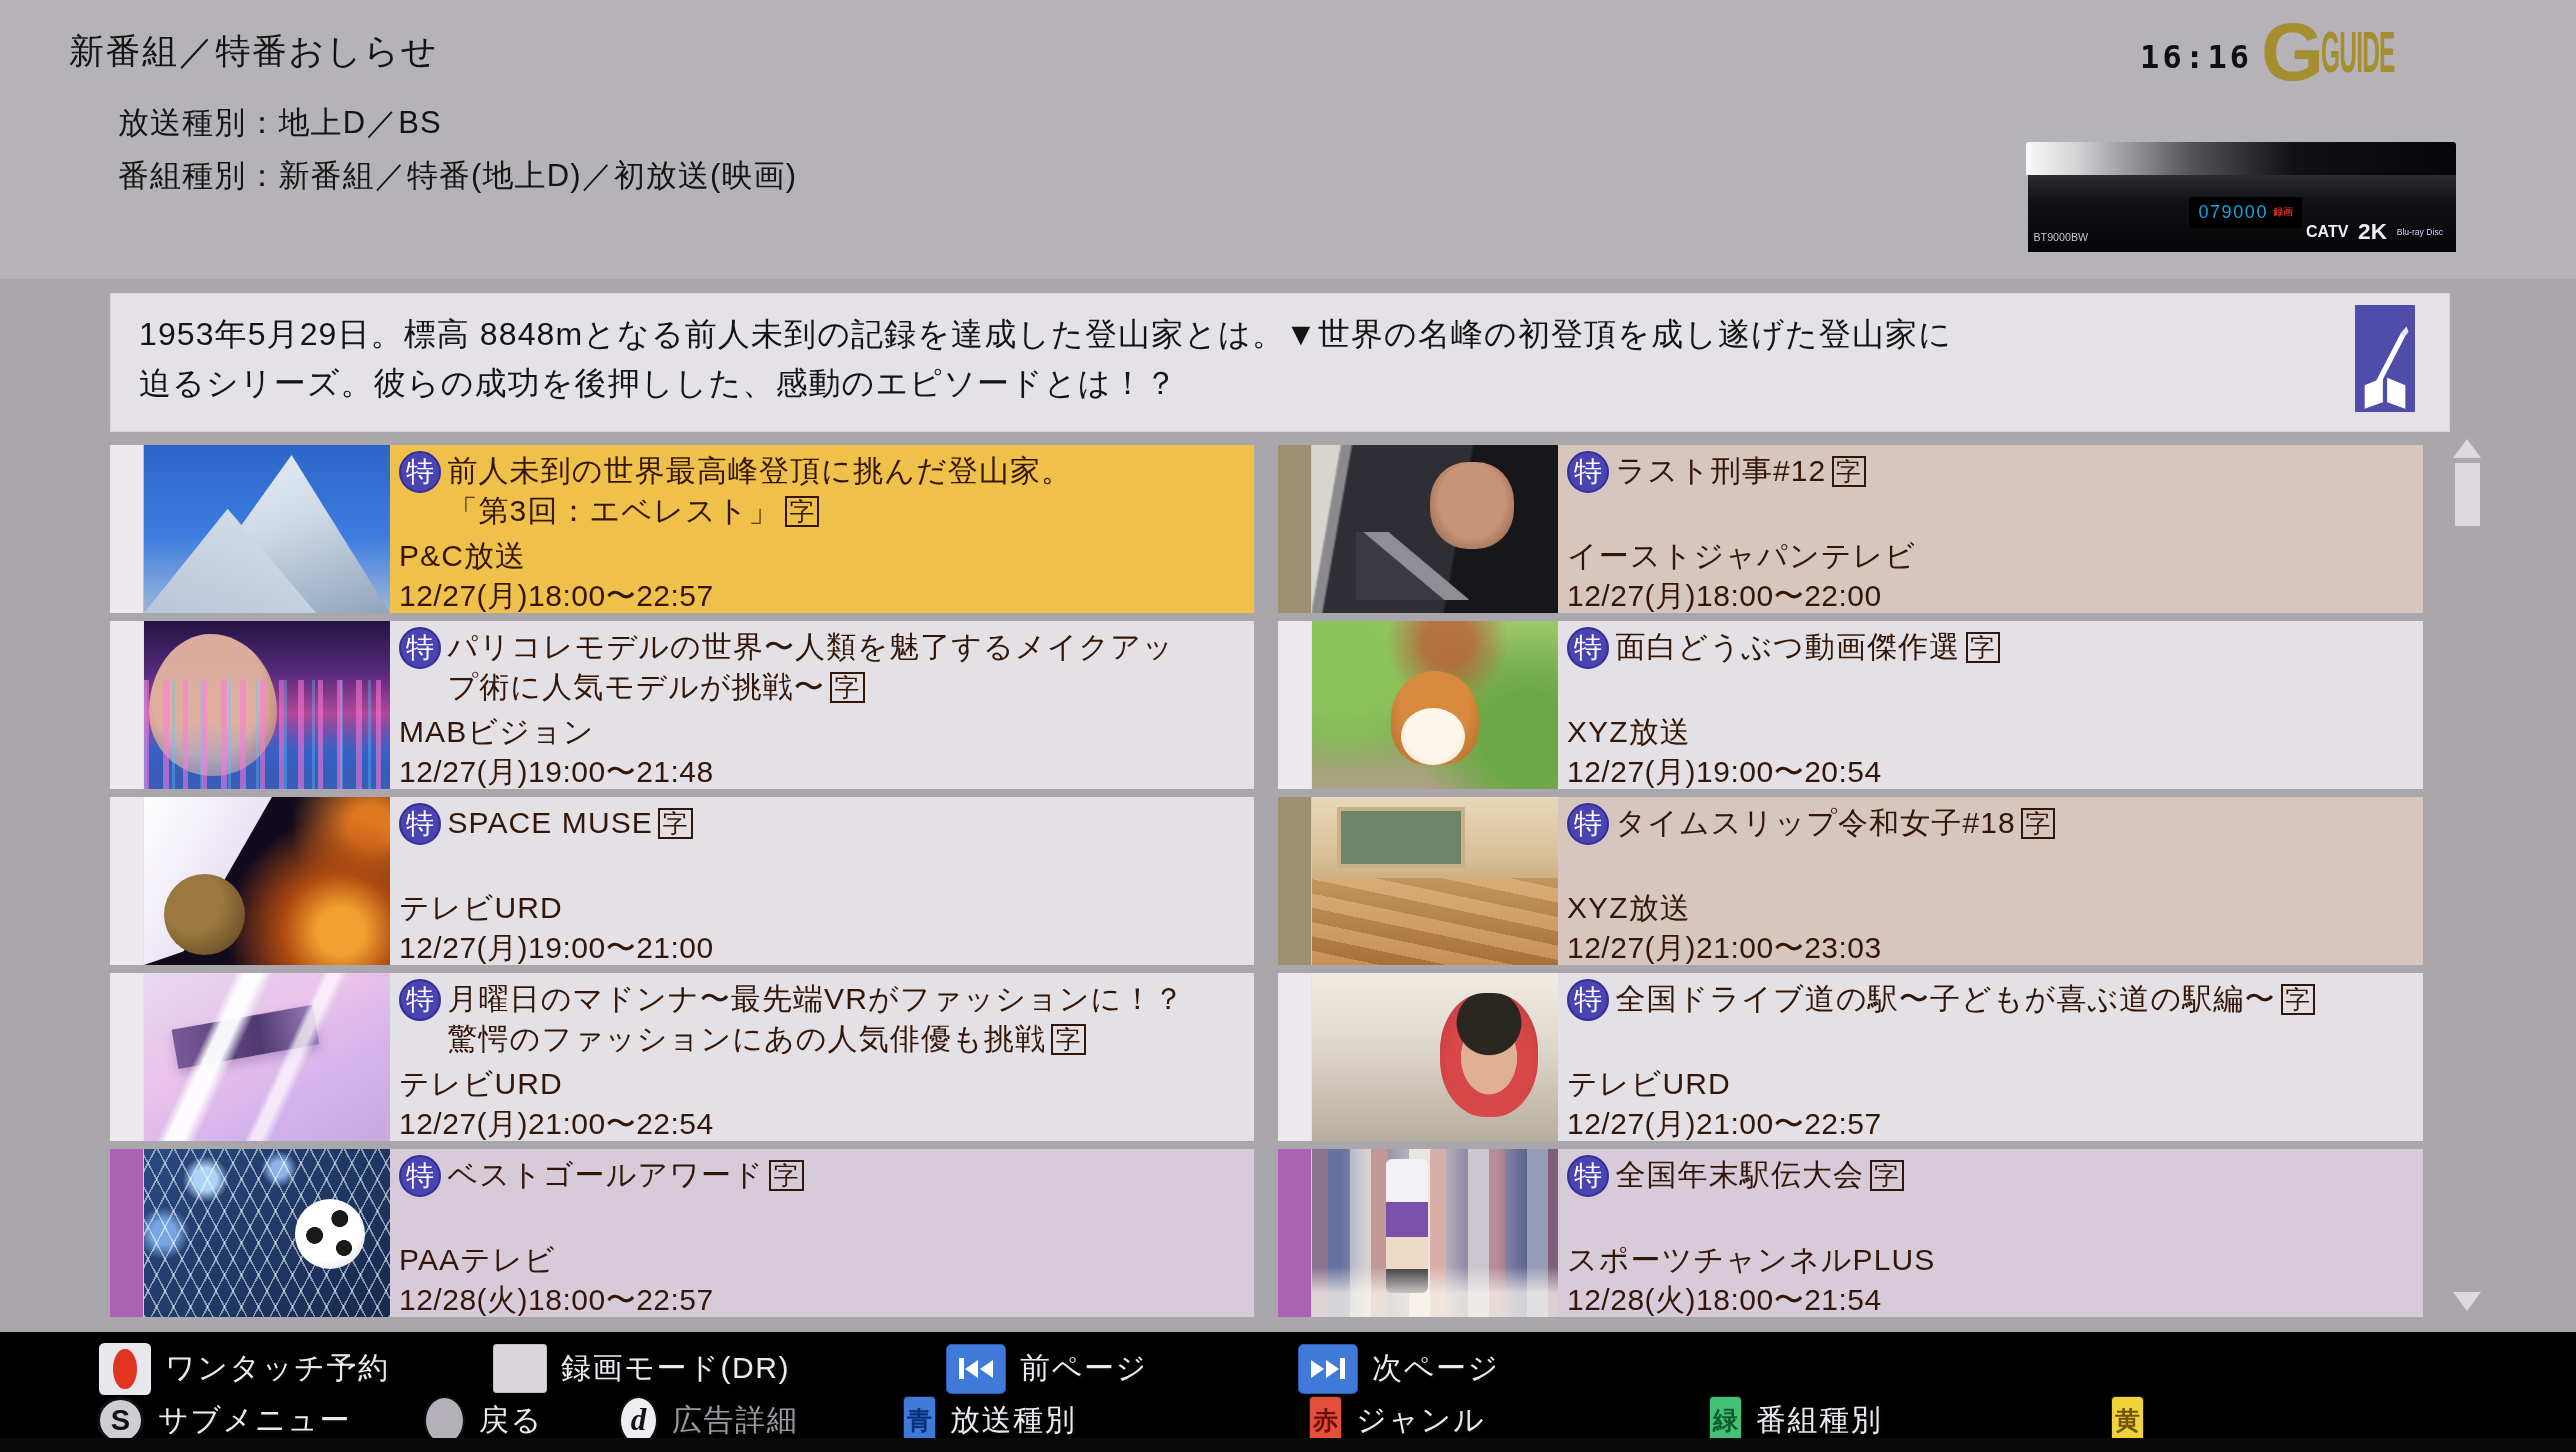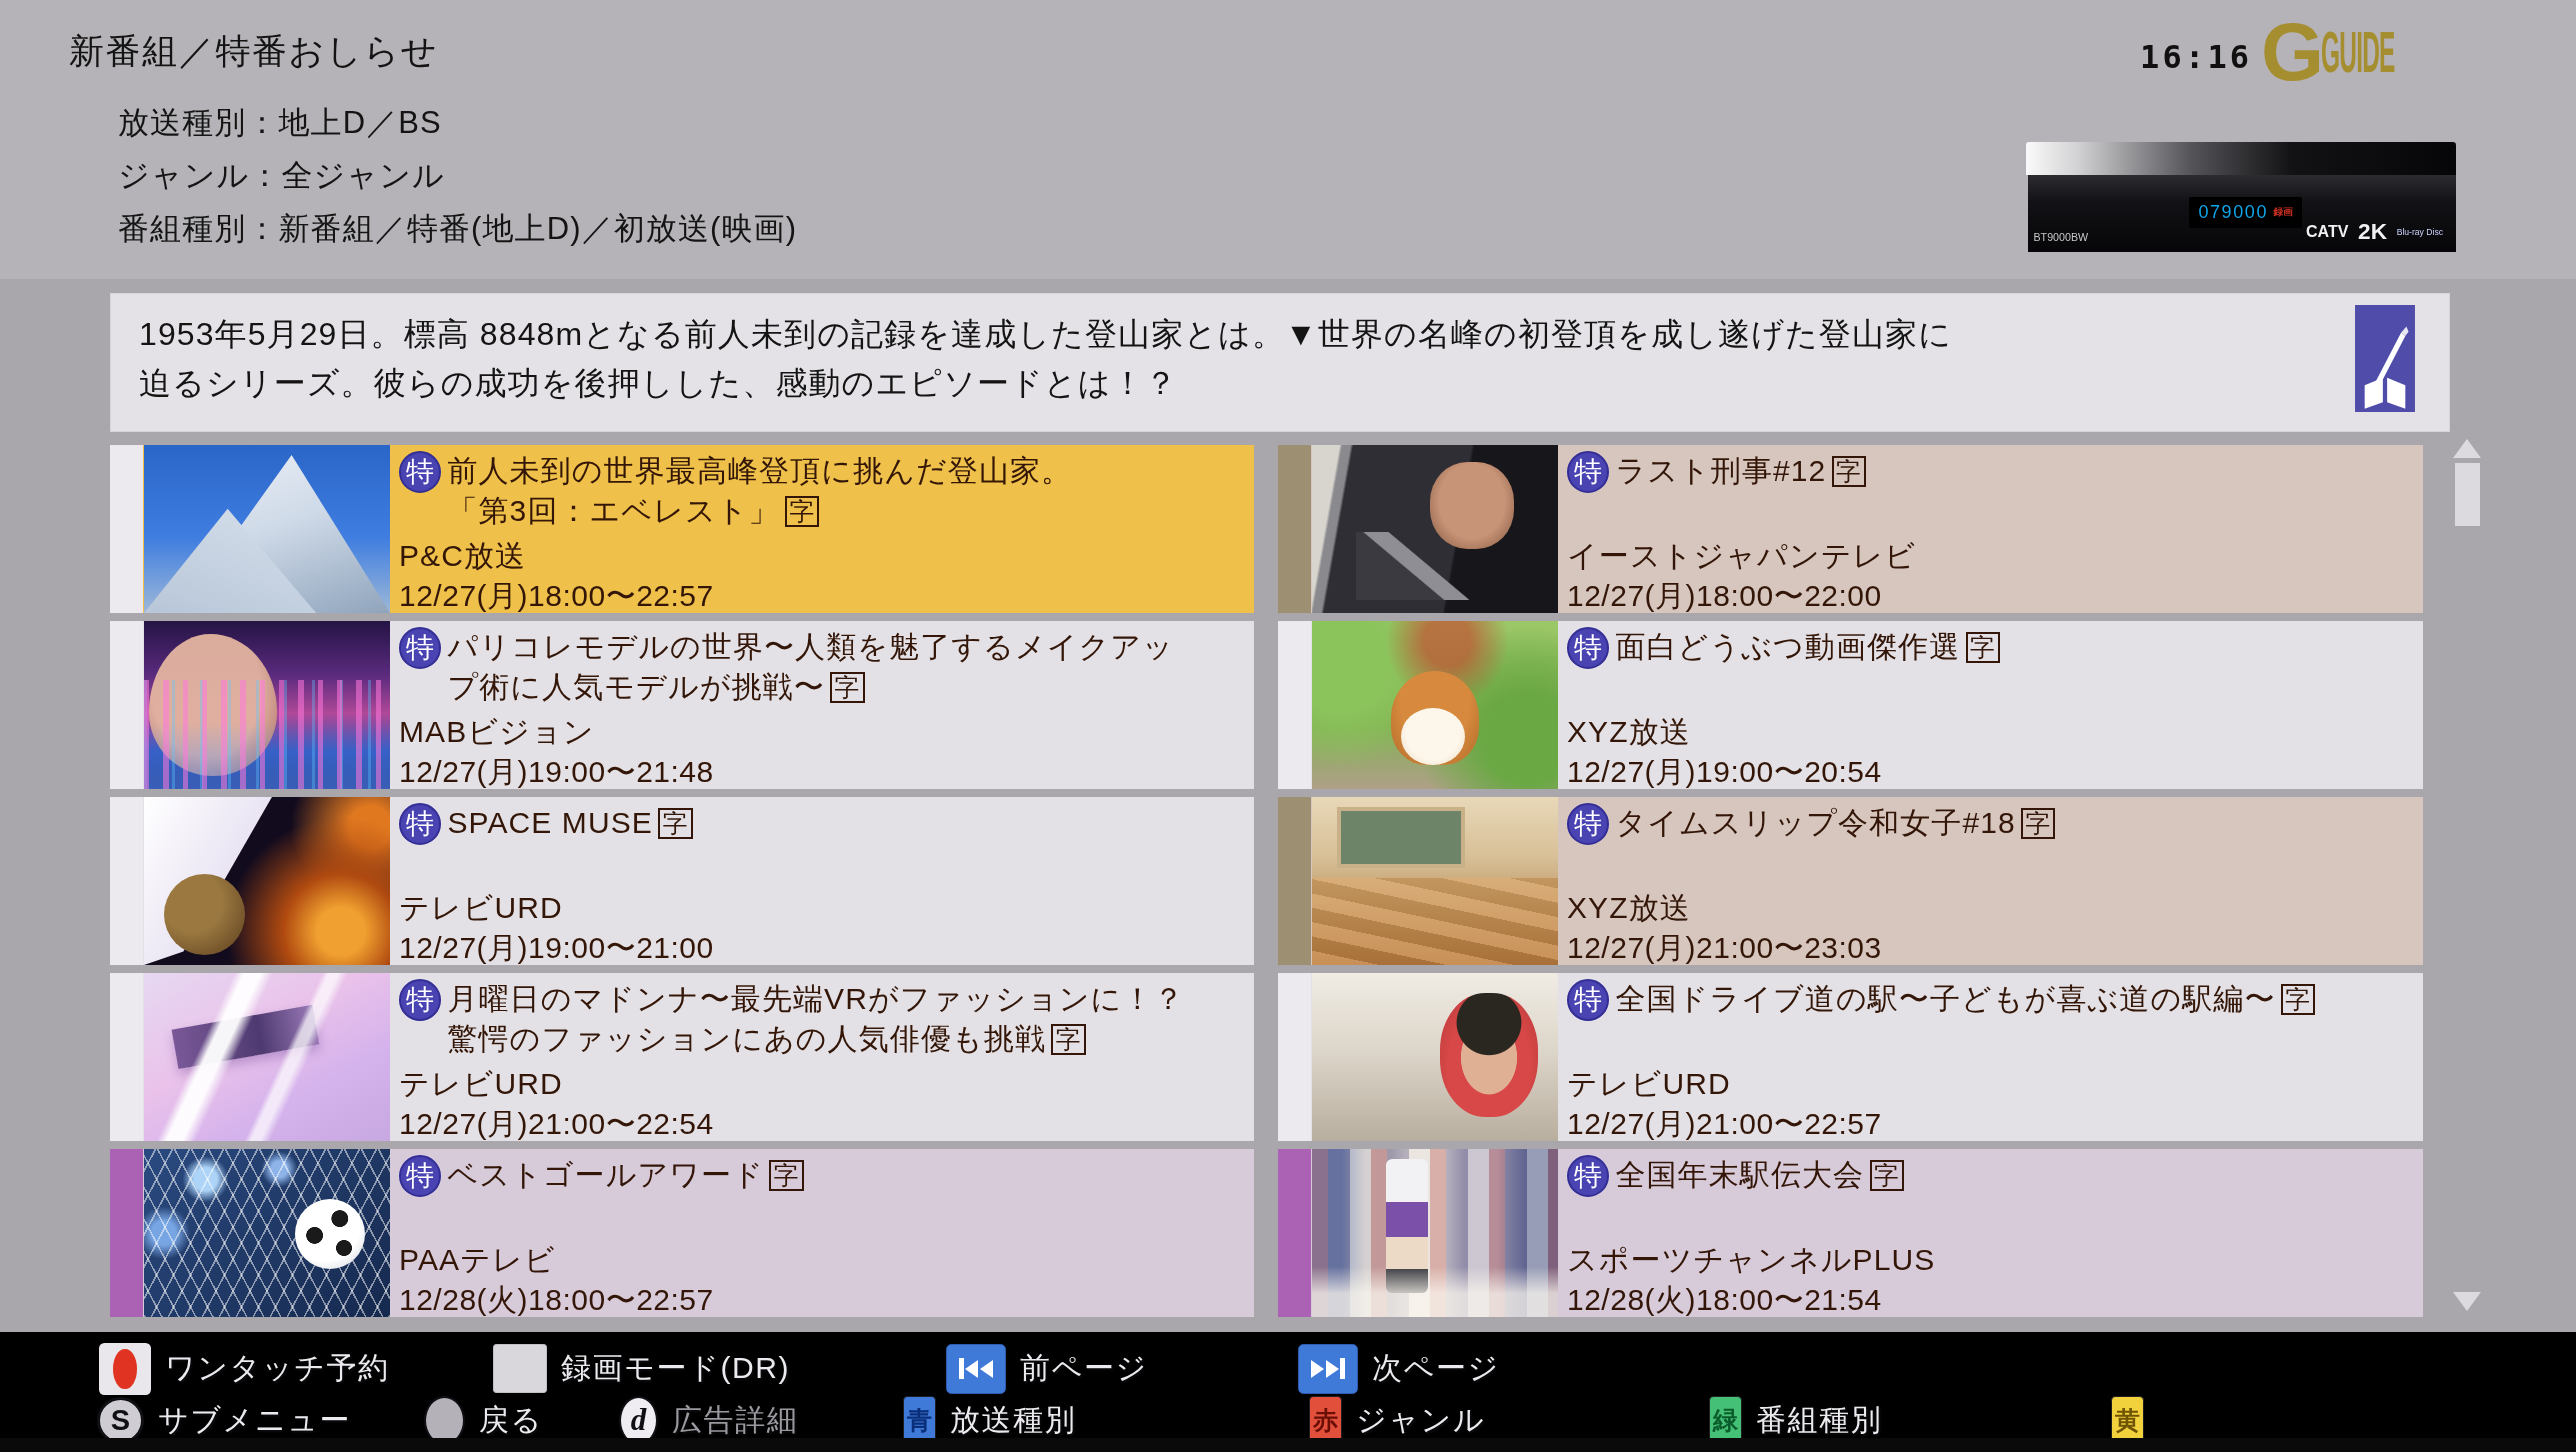--- a/index.html
+++ b/index.html
@@ -107,21 +107,20 @@
 </style>
 </head>
 <body>
 
 <div class="screen">
 
   <div class="header">
     <div class="h-title">新番組／特番おしらせ</div>
     <div class="h-filters">
       <div>放送種別：地上D／BS</div>
-      <div>ジャンル：全ジャンル</div>
       <div>番組種別：新番組／特番(地上D)／初放送(映画)</div>
     </div>
     <div class="h-clock">16:16</div>
     <div class="h-logo">
       <span class="g">G</span>
       <span class="guide">GUIDE</span>
     </div>
     <div class="recorder">
       <div class="rec-top"></div>
       <div class="rec-body">

